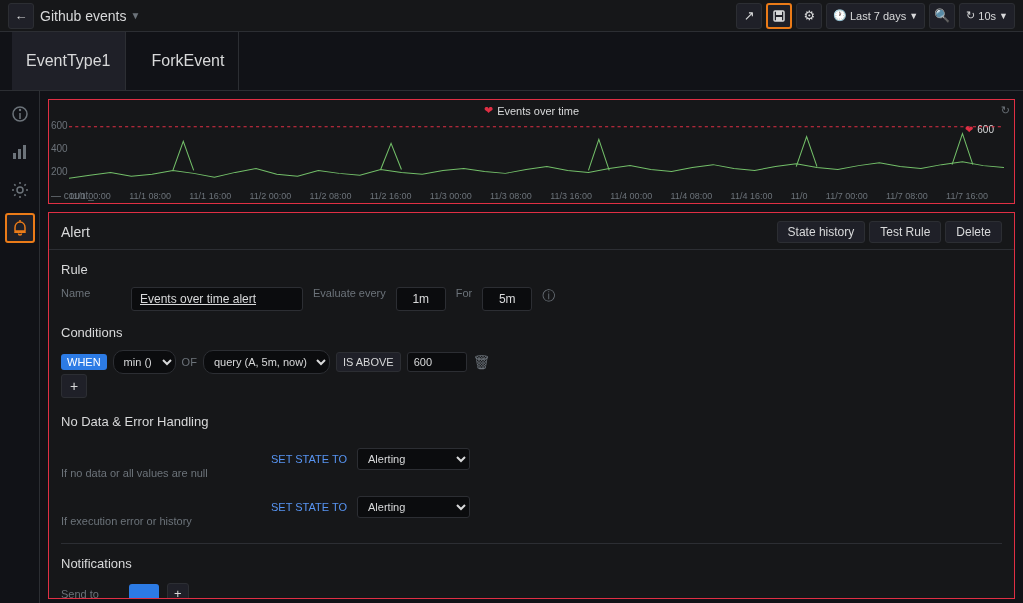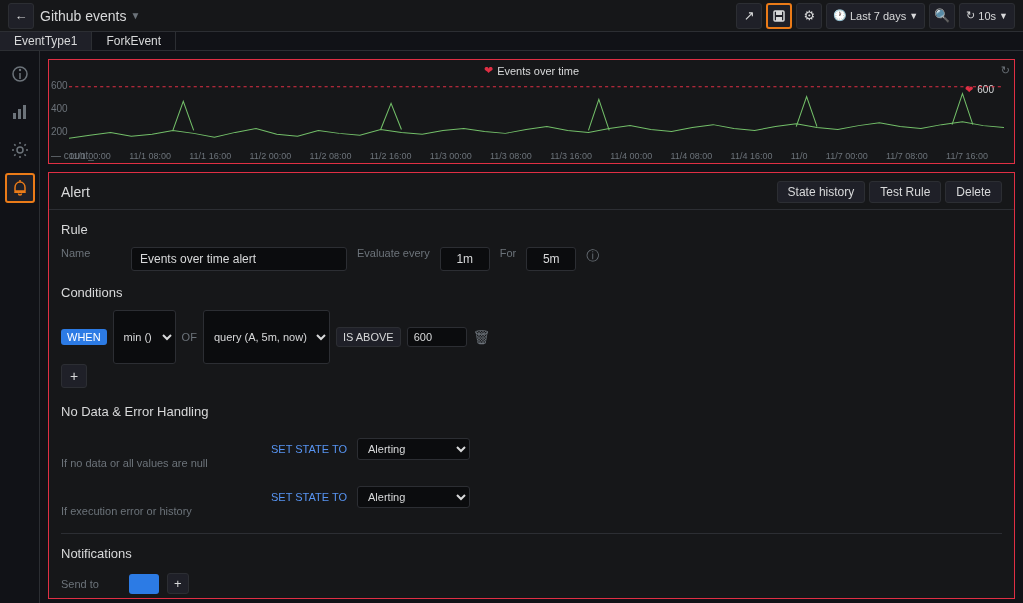--- a/index.html
+++ b/index.html
@@ -75,25 +75,26 @@
     }
 
     
     .tabs-bar {
       display: flex;
       background: #111217;
       border-bottom: 1px solid #2c2e33;
       flex-shrink: 0;
     }
     .tab {
-      padding: 2px 14px;
-      cursor: pointer;
-      font-size: 12px;
+      padding: 20px 14px;
+      cursor: pointer;
+      font-size: 16px;
       color: #d8d9da;
       border-right: 1px solid #2c2e33;
+      margin-left: 12px;
     }
     .tab.active {
       background: #1f2028;
       color: #d8d9da;
     }
 
     
     .main-layout {
       display: flex;
       flex: 1;
@@ -275,21 +276,22 @@
     }
     .form-input {
       background: #0b0c0e;
       border: 1px solid #2c2e33;
       border-radius: 3px;
       color: #d8d9da;
       padding: 4px 8px;
       font-size: 12px;
     }
     .form-input.wide {
-      width: 216px;
+      width: 172px;
+      text-decoration: underline;
     }
     .form-input.small {
       width: 50px;
       text-align: center;
     }
     .form-text {
       color: #6c737a;
       font-size: 11px;
     }
     .info-icon {
@@ -309,23 +311,23 @@
     .when-badge {
       background: #2c7be5;
       color: #fff;
       border-radius: 3px;
       padding: 2px 6px;
       font-size: 11px;
     }
     .condition-select {
       background: #0b0c0e;
       border: 1px solid #2c2e33;
-      border-radius: 3px;
-      color: #d8d9da;
-      padding: 19px 6px;
+      border-radius: 10px;
+      color: #d8d9da;
+      padding: 4px 6px;
       font-size: 11px;
       cursor: pointer;
     }
     .of-text {
       color: #6c737a;
       font-size: 11px;
     }
     .is-above-badge {
       background: #1f2028;
       border: 1px solid #2c2e33;

